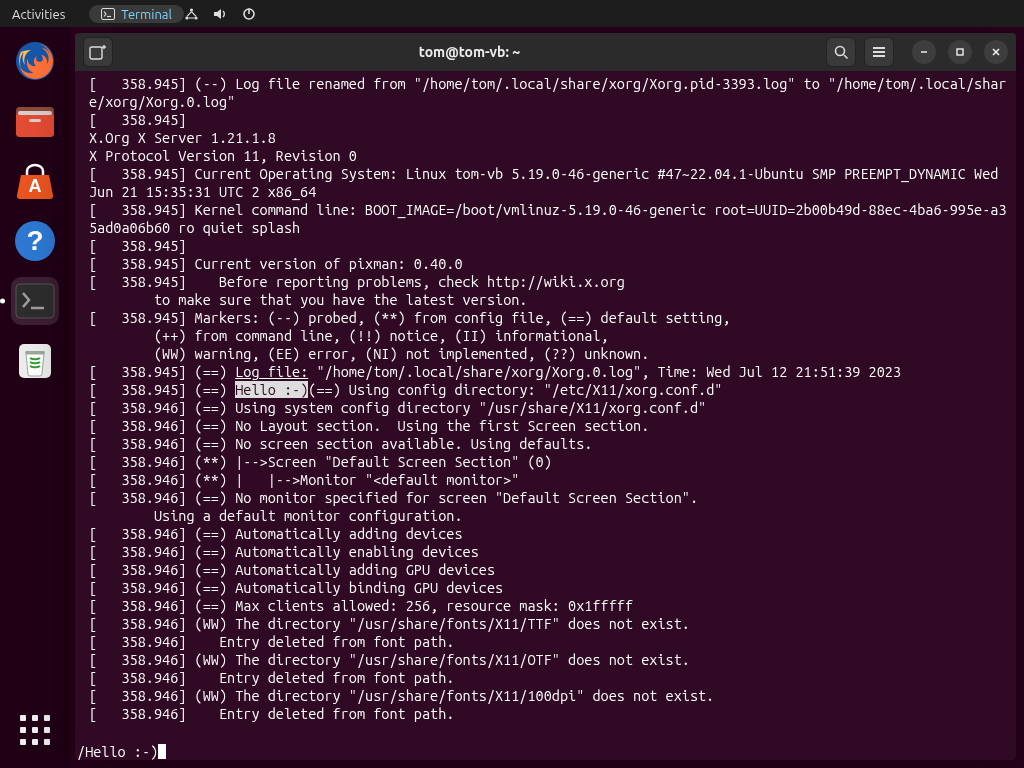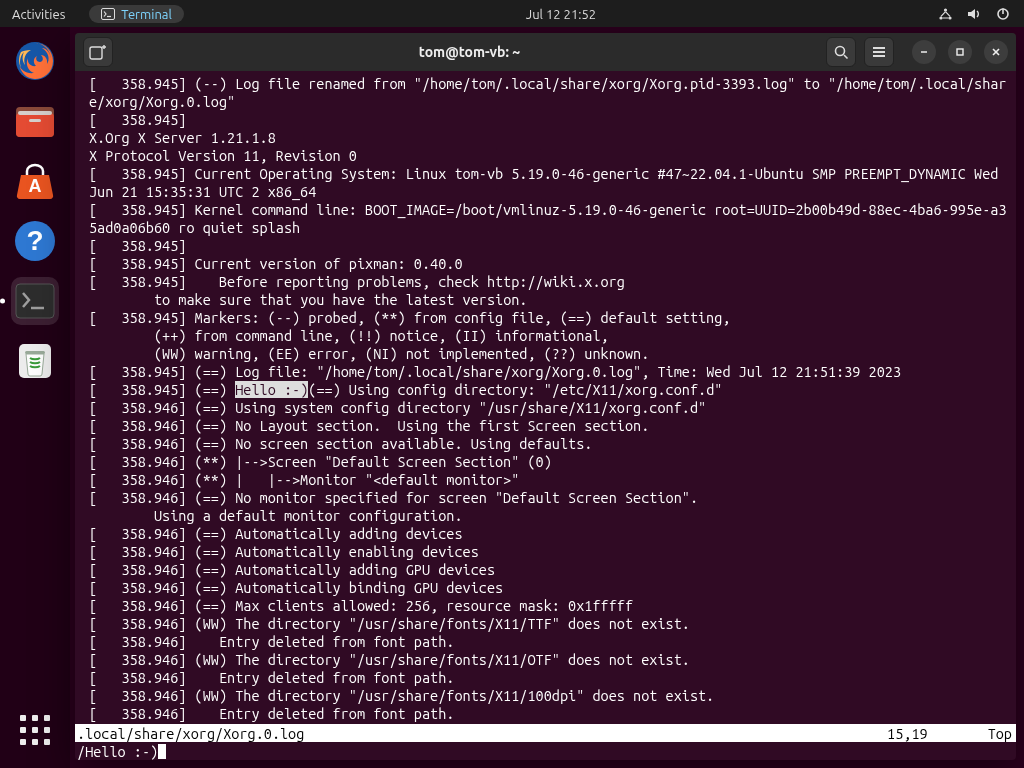--- a/index.html
+++ b/index.html
@@ -84,21 +84,21 @@
   .term {
     flex:1; padding: 4px 6px 2px 14px;
     font-family: "Ubuntu Mono","DejaVu Sans Mono","Menlo",monospace;
     font-size: 14.5px; line-height: 18px; color:#fff;
     white-space: pre; overflow:hidden;
   }
   .term .line { white-space: pre-wrap; word-break: break-all; }
   .term .hl {
     background:#ddd; color:#300a24; display:inline;
   }
-  .term .under { }
+  .term .under { text-decoration: underline; }
   .statusbar {
     display:flex; font-family: "Ubuntu Mono",monospace; font-size:14.5px;
     background:#fff; color:#000; height:18px; align-items:center;
   }
   .statusbar .lf { flex:1; padding-left:2px; }
   .statusbar .rc { padding-right:4px; display:flex; gap:60px; }
   .searchline {
     font-family:"Ubuntu Mono",monospace; font-size:14.5px; height:18px;
     color:#fff; padding-left:2px; display:flex; align-items:center;
   }
@@ -117,21 +117,20 @@
       <span class="ticon">
         <svg width="14" height="12" viewBox="0 0 14 12">
             <rect x="0.5" y="0.5" width="13" height="11" rx="1.5" fill="none" stroke="#ddd"></rect>
             <path d="M3 3.5 L5 6 L3 8.5" stroke="#ddd" fill="none" stroke-width="1.2"></path>
             <line x1="6" y1="8.5" x2="10" y2="8.5" stroke="#ddd" stroke-width="1.2"></line>
           </svg>
       </span>
       <span>Terminal</span>
     </span>
   </div>
-  <div class="center">Jul 12  21:52</div>
   <div class="right">
     <span class="ticon">
       <svg width="15" height="14" viewBox="0 0 15 14">
           <circle cx="7.5" cy="3" r="1.6" fill="#ddd"></circle>
           <circle cx="3" cy="11" r="1.6" fill="#ddd"></circle>
           <circle cx="12" cy="11" r="1.6" fill="#ddd"></circle>
           <path d="M7.5 4.6 L3 9.4 M7.5 4.6 L12 9.4 M4.6 11 H10.4" stroke="#ddd" stroke-width="1.2"></path>
         </svg>
     </span>
     <span class="ticon">
@@ -251,25 +250,18 @@
         <svg width="10" height="10" viewBox="0 0 10 10">
             <line x1="2" y1="2" x2="8" y2="8" stroke="#eee" stroke-width="1.6"></line>
             <line x1="8" y1="2" x2="2" y2="8" stroke="#eee" stroke-width="1.6"></line>
           </svg>
       </div>
     </div>
   </div>
 
   <div class="term" id="term"><div class="line">[   358.945] (--) Log file renamed from "/home/tom/.local/share/xorg/Xorg.pid-3393.log" to "/home/tom/.local/share/xorg/Xorg.0.log"</div><div class="line">[   358.945] </div><div class="line">X.Org X Server 1.21.1.8</div><div class="line">X Protocol Version 11, Revision 0</div><div class="line">[   358.945] Current Operating System: Linux tom-vb 5.19.0-46-generic #47~22.04.1-Ubuntu SMP PREEMPT_DYNAMIC Wed Jun 21 15:35:31 UTC 2 x86_64</div><div class="line">[   358.945] Kernel command line: BOOT_IMAGE=/boot/vmlinuz-5.19.0-46-generic root=UUID=2b00b49d-88ec-4ba6-995e-a35ad0a06b60 ro quiet splash</div><div class="line">[   358.945] </div><div class="line">[   358.945] Current version of pixman: 0.40.0</div><div class="line">[   358.945]    Before reporting problems, check http://wiki.x.org</div><div class="line">        to make sure that you have the latest version.</div><div class="line">[   358.945] Markers: (--) probed, (**) from config file, (==) default setting,</div><div class="line">        (++) from command line, (!!) notice, (II) informational,</div><div class="line">        (WW) warning, (EE) error, (NI) not implemented, (??) unknown.</div><div class="line"><span>[   358.945] (==) </span><span class="under">Log file:</span><span> "/home/tom/.local/share/xorg/Xorg.0.log", Time: Wed Jul 12 21:51:39 2023</span></div><div class="line"><span>[   358.945] (==) </span><span class="hl">Hello :-)</span><span>(==) Using config directory: "/etc/X11/xorg.conf.d"</span></div><div class="line">[   358.946] (==) Using system config directory "/usr/share/X11/xorg.conf.d"</div><div class="line">[   358.946] (==) No Layout section.  Using the first Screen section.</div><div class="line">[   358.946] (==) No screen section available. Using defaults.</div><div class="line">[   358.946] (**) |--&gt;Screen "Default Screen Section" (0)</div><div class="line">[   358.946] (**) |   |--&gt;Monitor "&lt;default monitor&gt;"</div><div class="line">[   358.946] (==) No monitor specified for screen "Default Screen Section".</div><div class="line">        Using a default monitor configuration.</div><div class="line">[   358.946] (==) Automatically adding devices</div><div class="line">[   358.946] (==) Automatically enabling devices</div><div class="line">[   358.946] (==) Automatically adding GPU devices</div><div class="line">[   358.946] (==) Automatically binding GPU devices</div><div class="line">[   358.946] (==) Max clients allowed: 256, resource mask: 0x1fffff</div><div class="line">[   358.946] (WW) The directory "/usr/share/fonts/X11/TTF" does not exist.</div><div class="line">[   358.946]    Entry deleted from font path.</div><div class="line">[   358.946] (WW) The directory "/usr/share/fonts/X11/OTF" does not exist.</div><div class="line">[   358.946]    Entry deleted from font path.</div><div class="line">[   358.946] (WW) The directory "/usr/share/fonts/X11/100dpi" does not exist.</div><div class="line">[   358.946]    Entry deleted from font path.</div></div>
 
-  <div class="statusbar">
-    <div class="lf">.local/share/xorg/Xorg.0.log</div>
-    <div class="rc">
-      <span>15,19</span>
-      <span>Top</span>
-    </div>
-  </div>
   <div class="searchline">
     <span>/</span>
       <span>Hello :-)</span>
       <span class="cursorblock"></span>
   </div>
 </div>
 
 </body></html>

